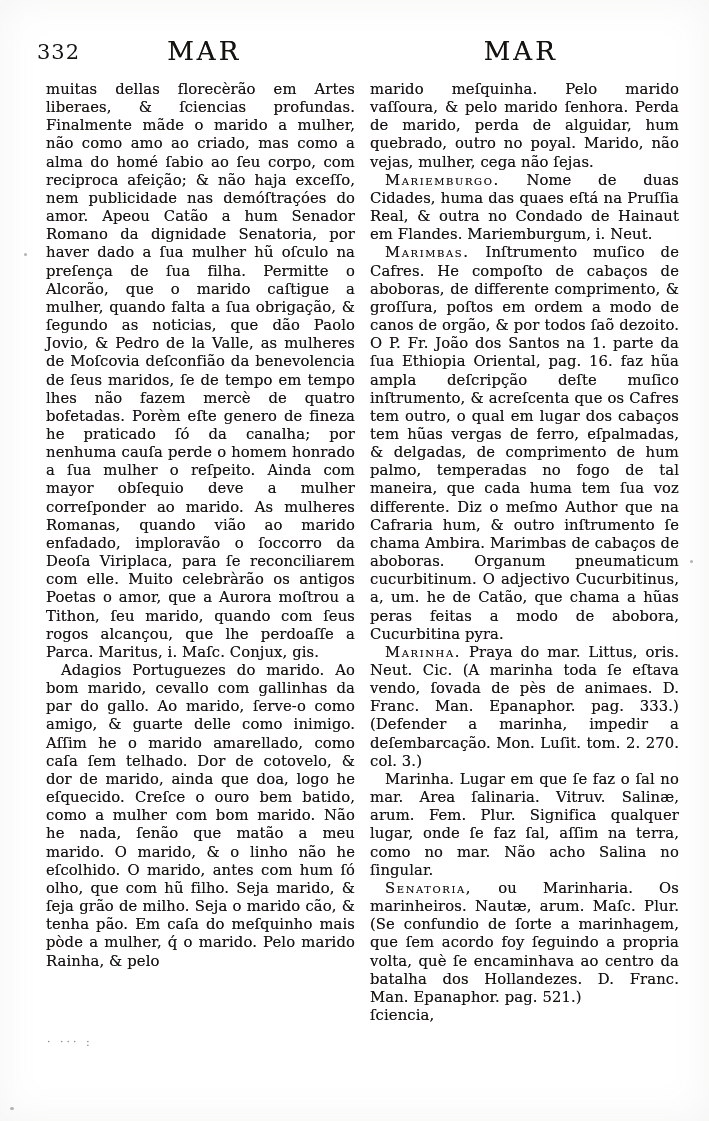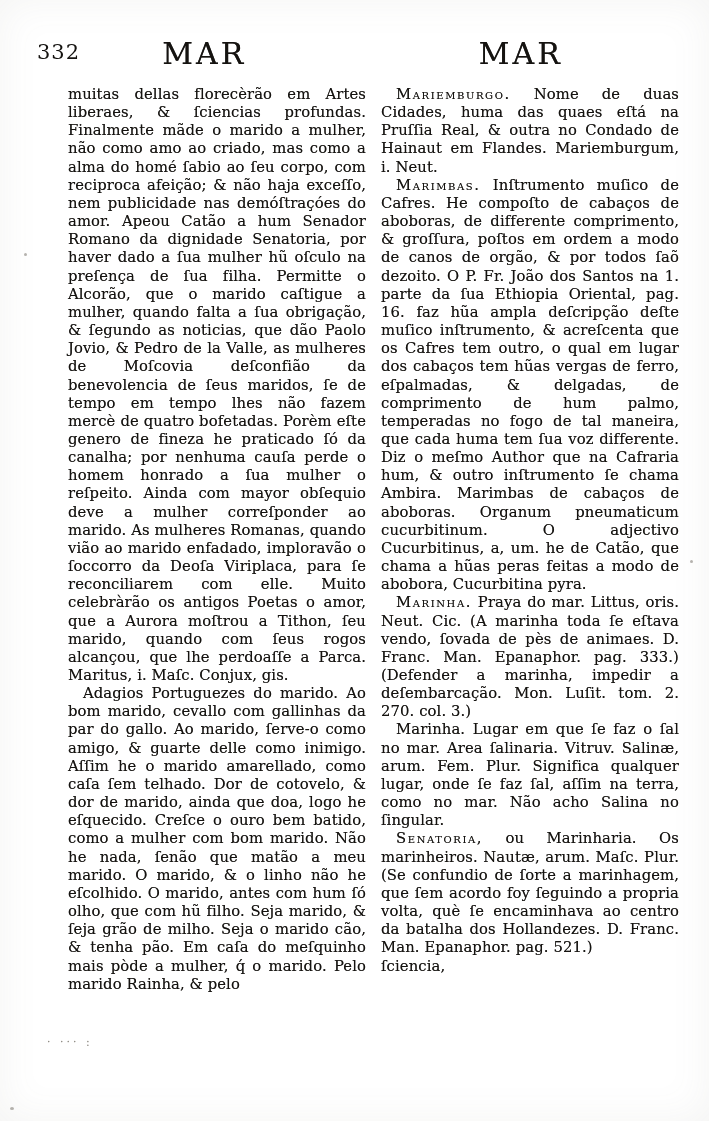--- a/index.html
+++ b/index.html
@@ -20,29 +20,29 @@
   }
   .pagenum{
     position:absolute;
     left:37px;top:40px;
     font-size:21px;
     letter-spacing:1px;
   }
   .rt{
     flex:1;
     text-align:center;
-    font-size:30px;
+    font-size:26px;
     letter-spacing:3px;
     font-weight:500;
     text-shadow:0 0 0.6px rgba(0,0,0,0.7);
   }
   .cols{
     display:flex;
     gap:15px;
-    padding:6px 30px 0 68px;
+    padding:6px 30px 0 46px;
   }
   .col{
     flex:1;
     min-width:0;
     text-align:justify;
     font-size:14.8px;
     line-height:18.15px;
     letter-spacing:0.1px;
     text-shadow:0 0 0.5px rgba(10,8,5,0.55);
   }
@@ -77,20 +77,21 @@
     <div class="rt">MAR</div>
     <div class="rt">MAR</div>
   </div>
 
   <div class="cols">
     <div class="col" id="col-left">
         <p class="para"><span class="rm">muitas dellas florecèrão em Artes liberaes, &amp; ſciencias profundas. Finalmente mãde o marido a mulher, não como amo ao criado, mas como a alma do homé ſabio ao ſeu corpo, com reciproca afeição; &amp; não haja exceſſo, nem publicidade nas demóſtraçóes do amor. Apeou Catão a hum Senador Romano da dignidade Senatoria, por haver dado a ſua mulher hũ oſculo na preſença de ſua filha. Permitte o Alcorão, que o marido caſtigue a mulher, quando falta a ſua obrigação, &amp; ſegundo as noticias, que dão Paolo Jovio, &amp; Pedro de la Valle, as mulheres de Moſcovia deſconfião da benevolencia de ſeus maridos, ſe de tempo em tempo lhes não fazem mercè de quatro bofetadas. Porèm eſte genero de fineza he praticado ſó da canalha; por nenhuma cauſa perde o homem honrado a ſua mulher o reſpeito. Ainda com mayor obſequio deve a mulher correſponder ao marido. As mulheres Romanas, quando vião ao marido enfadado, imploravão o ſoccorro da Deoſa Viriplaca, para ſe reconciliarem com elle. Muito celebràrão os antigos Poetas o amor, que a Aurora moſtrou a Tithon, ſeu marido, quando com ſeus rogos alcançou, que lhe perdoaſſe a Parca. </span><span class="it">Maritus, i. Maſc. Conjux, gis.</span></p>
         <p class="para indent"><span class="rm">Adagios Portuguezes do marido. Ao bom marido, cevallo com gallinhas da par do gallo. Ao marido, ſerve-o como amigo, &amp; guarte delle como inimigo. Aſſim he o marido amarellado, como caſa ſem telhado. Dor de cotovelo, &amp; dor de marido, ainda que doa, logo he eſquecido. Creſce o ouro bem batido, como a mulher com bom marido. Não he nada, ſenão que matão a meu marido. O marido, &amp; o linho não he eſcolhido. O marido, antes com hum ſó olho, que com hũ filho. Seja marido, &amp; ſeja grão de milho. Seja o marido cão, &amp; tenha pão. Em caſa do meſquinho mais pòde a mulher, q́ o marido. Pelo marido Rainha, &amp; pelo</span></p>
       </div>
     <div class="col" id="col-right">
+        <p class="para"><span class="rm">marido meſquinha. Pelo marido vaſſoura, &amp; pelo marido ſenhora. Perda de marido, perda de alguidar, hum quebrado, outro no poyal. Marido, não vejas, mulher, cega não ſejas.</span></p>
         <p class="para indent"><span class="sc">Mariemburgo.</span><span class="rm"> Nome de duas Cidades, huma das quaes eſtá na Pruſſia Real, &amp; outra no Condado de Hainaut em Flandes. </span><span class="it">Mariemburgum, i. Neut.</span></p>
         <p class="para indent"><span class="sc">Marimbas.</span><span class="rm"> Inſtrumento muſico de Cafres. He compoſto de cabaços de aboboras, de differente comprimento, &amp; groſſura, poſtos em ordem a modo de canos de orgão, &amp; por todos ſaõ dezoito. O P. Fr. João dos Santos na 1. parte da ſua Ethiopia Oriental, pag. 16. faz hũa ampla deſcripção deſte muſico inſtrumento, &amp; acreſcenta que os Cafres tem outro, o qual em lugar dos cabaços tem hũas vergas de ferro, eſpalmadas, &amp; delgadas, de comprimento de hum palmo, temperadas no fogo de tal maneira, que cada huma tem ſua voz differente. Diz o meſmo Author que na Cafraria hum, &amp; outro inſtrumento ſe chama Ambira. Marimbas de cabaços de aboboras. </span><span class="it">Organum pneumaticum cucurbitinum.</span><span class="rm"> O adjectivo </span><span class="it">Cucurbitinus, a, um.</span><span class="rm"> he de Catão, que chama a hũas peras feitas a modo de abobora, </span><span class="it">Cucurbitina pyra.</span></p>
         <p class="para indent"><span class="sc">Marinha.</span><span class="rm"> Praya do mar. </span><span class="it">Littus, oris. Neut. Cic.</span><span class="rm"> (A marinha toda ſe eſtava vendo, ſovada de pès de animaes. D. Franc. Man. Epanaphor. pag. 333.) (Defender a marinha, impedir a deſembarcação. Mon. Luſit. tom. 2. 270. col. 3.)</span></p>
         <p class="para indent"><span class="rm">Marinha. Lugar em que ſe faz o ſal no mar. </span><span class="it">Area ſalinaria. Vitruv. Salinæ, arum. Fem. Plur.</span><span class="rm"> Significa qualquer lugar, onde ſe faz ſal, aſſim na terra, como no mar. Não acho </span><span class="it">Salina</span><span class="rm"> no ſingular.</span></p>
         <p class="para indent"><span class="sc">Senatoria,</span><span class="rm"> ou Marinharia. Os marinheiros. </span><span class="it">Nautæ, arum. Maſc. Plur.</span><span class="rm"> (Se confundio de ſorte a marinhagem, que ſem acordo foy ſeguindo a propria volta, què ſe encaminhava ao centro da batalha dos Hollandezes. D. Franc. Man. Epanaphor. pag. 521.)</span></p>
         <p class="para catchword"><span class="rm">ſciencia,</span></p>
       </div>
   </div>
 
   <div class="artifact" style="left:47px;top:1036px;">· ··· :</div>

